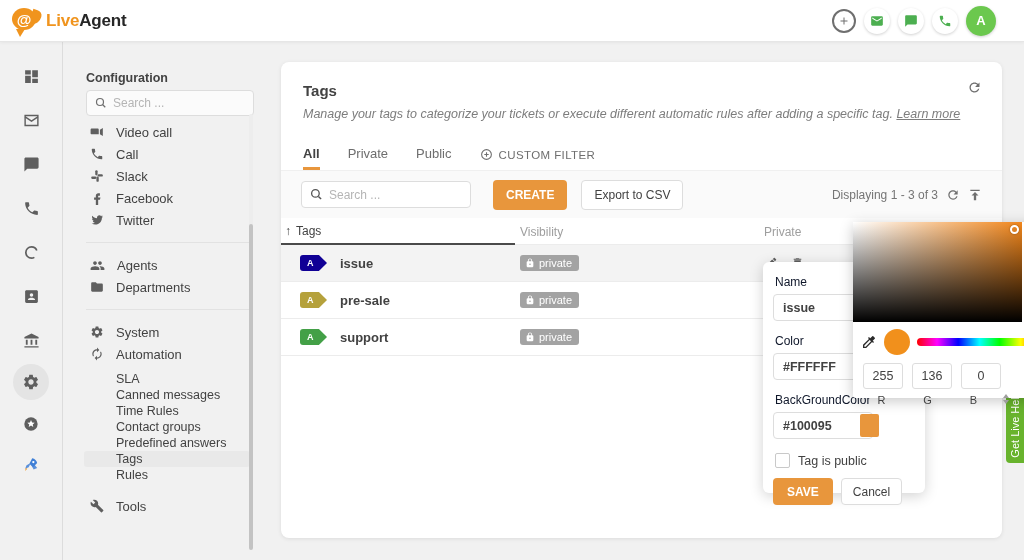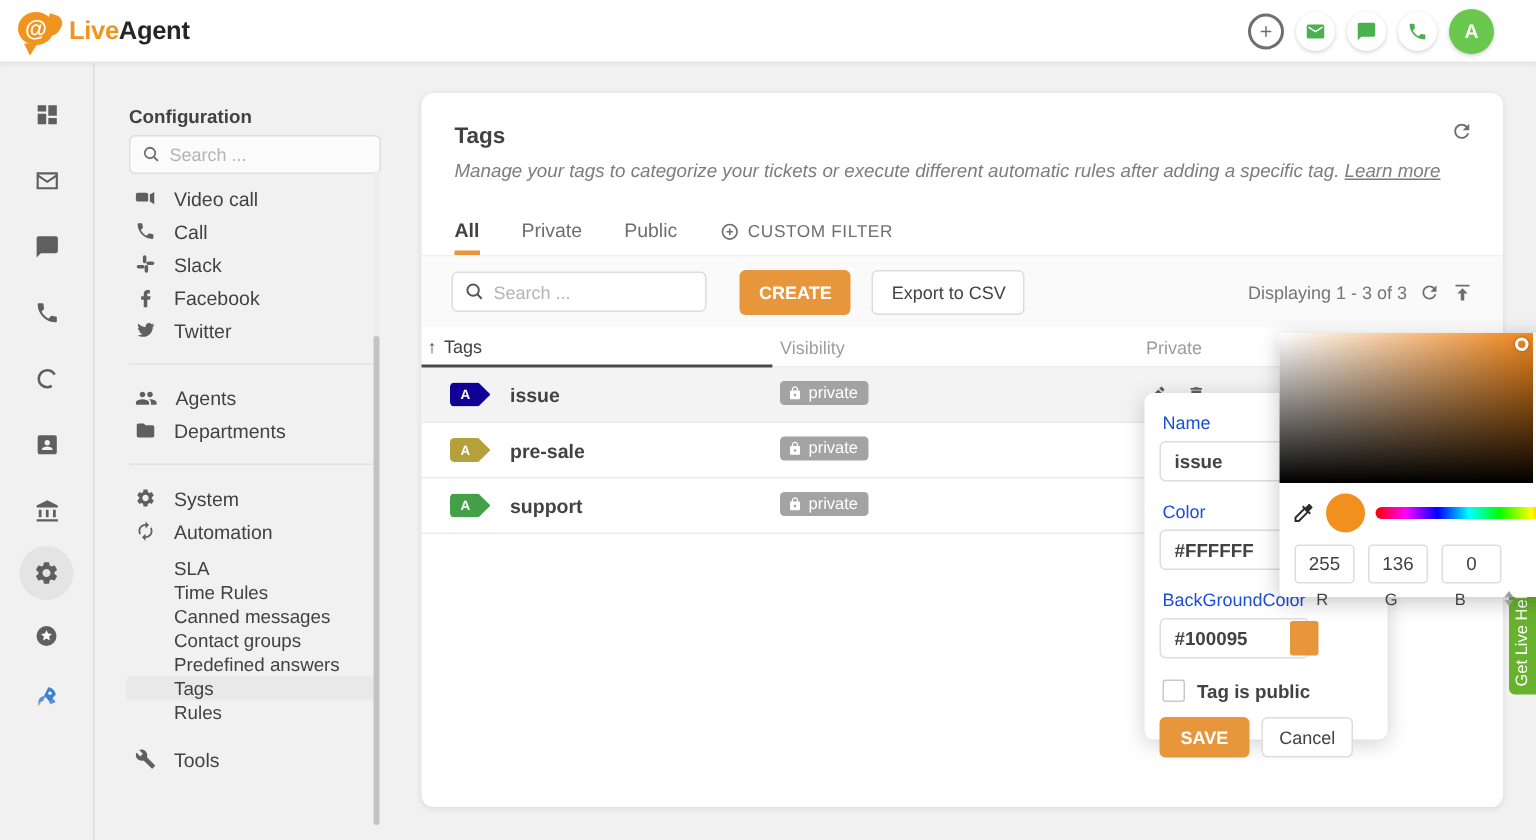--- a/index.html
+++ b/index.html
@@ -93,28 +93,28 @@
           clip-path:polygon(0 0, 70% 0, 100% 50%, 70% 100%, 0 100%); }
   .tag-name { font-size:13px; font-weight:bold; color:#424242; }
   .cell-vis { width:245px; padding-left:5px; }
   .badge { display:inline-flex; align-items:center; gap:4px; background:#a3a3a3; color:#fff;
           border-radius:3px; font-size:11px; padding:2px 7px 2px 5px; }
   .cell-act { display:flex; gap:13px; padding-left:4px; align-items:center; }
 
   
   .popup { position:absolute; left:763px; top:262px; width:162px; height:231px; background:#fff; border-radius:6px;
           box-shadow:0 3px 14px rgba(0,0,0,.18); z-index:5; padding:9px 10px; }
-  .fld-label { font-size:12px; color:#1d4ed8; margin:4px 0 5px 2px; }
+  .fld-label { font-size:12px; color:#0f172a; margin:4px 0 5px 2px; }
   .fld-input { width:142px; height:27px; border:1px solid #ddd; border-radius:4px; background:#fff;
           font-size:12.5px; font-weight:bold; color:#424242; padding:0 9px; outline:0;
           font-family:"Liberation Sans",sans-serif; }
   .bg-wrap { position:relative; width:108px; }
   .bg-wrap .fld-input { width:100px; padding-right:26px; }
   .bg-swatch { position:absolute; right:2px; top:2px; width:19px; height:23px; border-radius:2px; }
-  .chk-row { display:flex; align-items:flex-end; gap:8px; margin:14px 0 10px 2px;font-weight:bold; }
+  .chk-row { display:flex; align-items:flex-end; gap:8px; margin:14px 0 10px 2px; }
   .chk { width:15px; height:15px; border:1px solid #c9c9c9; border-radius:2px; background:#fff; }
   .chk-label { font-size:12.5px; color:#424242; }
   .btn-save { background:#E8963C; color:#fff; font-size:12px; font-weight:bold; border:0; border-radius:4px;
           height:27px; padding:0 14px; font-family:"Liberation Sans",sans-serif; }
   .btn-cancel { background:#fff; color:#424242; font-size:12px; border:1px solid #ddd; border-radius:4px;
           height:27px; padding:0 11px; margin-left:8px; font-family:"Liberation Sans",sans-serif; }
 
   
   .picker { position:absolute; left:853px; top:222px; width:197px; height:176px; background:#fff;
           border-radius:3px; box-shadow:0 3px 14px rgba(0,0,0,.22); z-index:10; }
@@ -312,24 +312,24 @@
         <svg width="14" height="14" viewBox="0 0 24 24">
             <path fill="#5f5f5f" d="M12 6v3l4-4-4-4v3c-4.42 0-8 3.58-8 8 0 1.57.46 3.03 1.24 4.26L6.7 14.8c-.45-.83-.7-1.79-.7-2.8 0-3.31 2.69-6 6-6zm6.76 1.74L17.3 9.2c.44.84.7 1.79.7 2.8 0 3.31-2.69 6-6 6v-3l-4 4 4 4v-3c4.42 0 8-3.58 8-8 0-1.57-.46-3.03-1.24-4.26z"></path>
           </svg>
         <span>Automation</span>
       </div>
       <div style="margin-top:6px">
         <div class="cfg-sub">
             <span>SLA</span>
           </div>
         <div class="cfg-sub">
+            <span>Canned messages</span>
+          </div>
+        <div class="cfg-sub">
             <span>Time Rules</span>
-          </div>
-        <div class="cfg-sub">
-            <span>Canned messages</span>
           </div>
         <div class="cfg-sub">
             <span>Contact groups</span>
           </div>
         <div class="cfg-sub">
             <span>Predefined answers</span>
           </div>
         <div class="cfg-sub selected">
             <span>Tags</span>
           </div>

